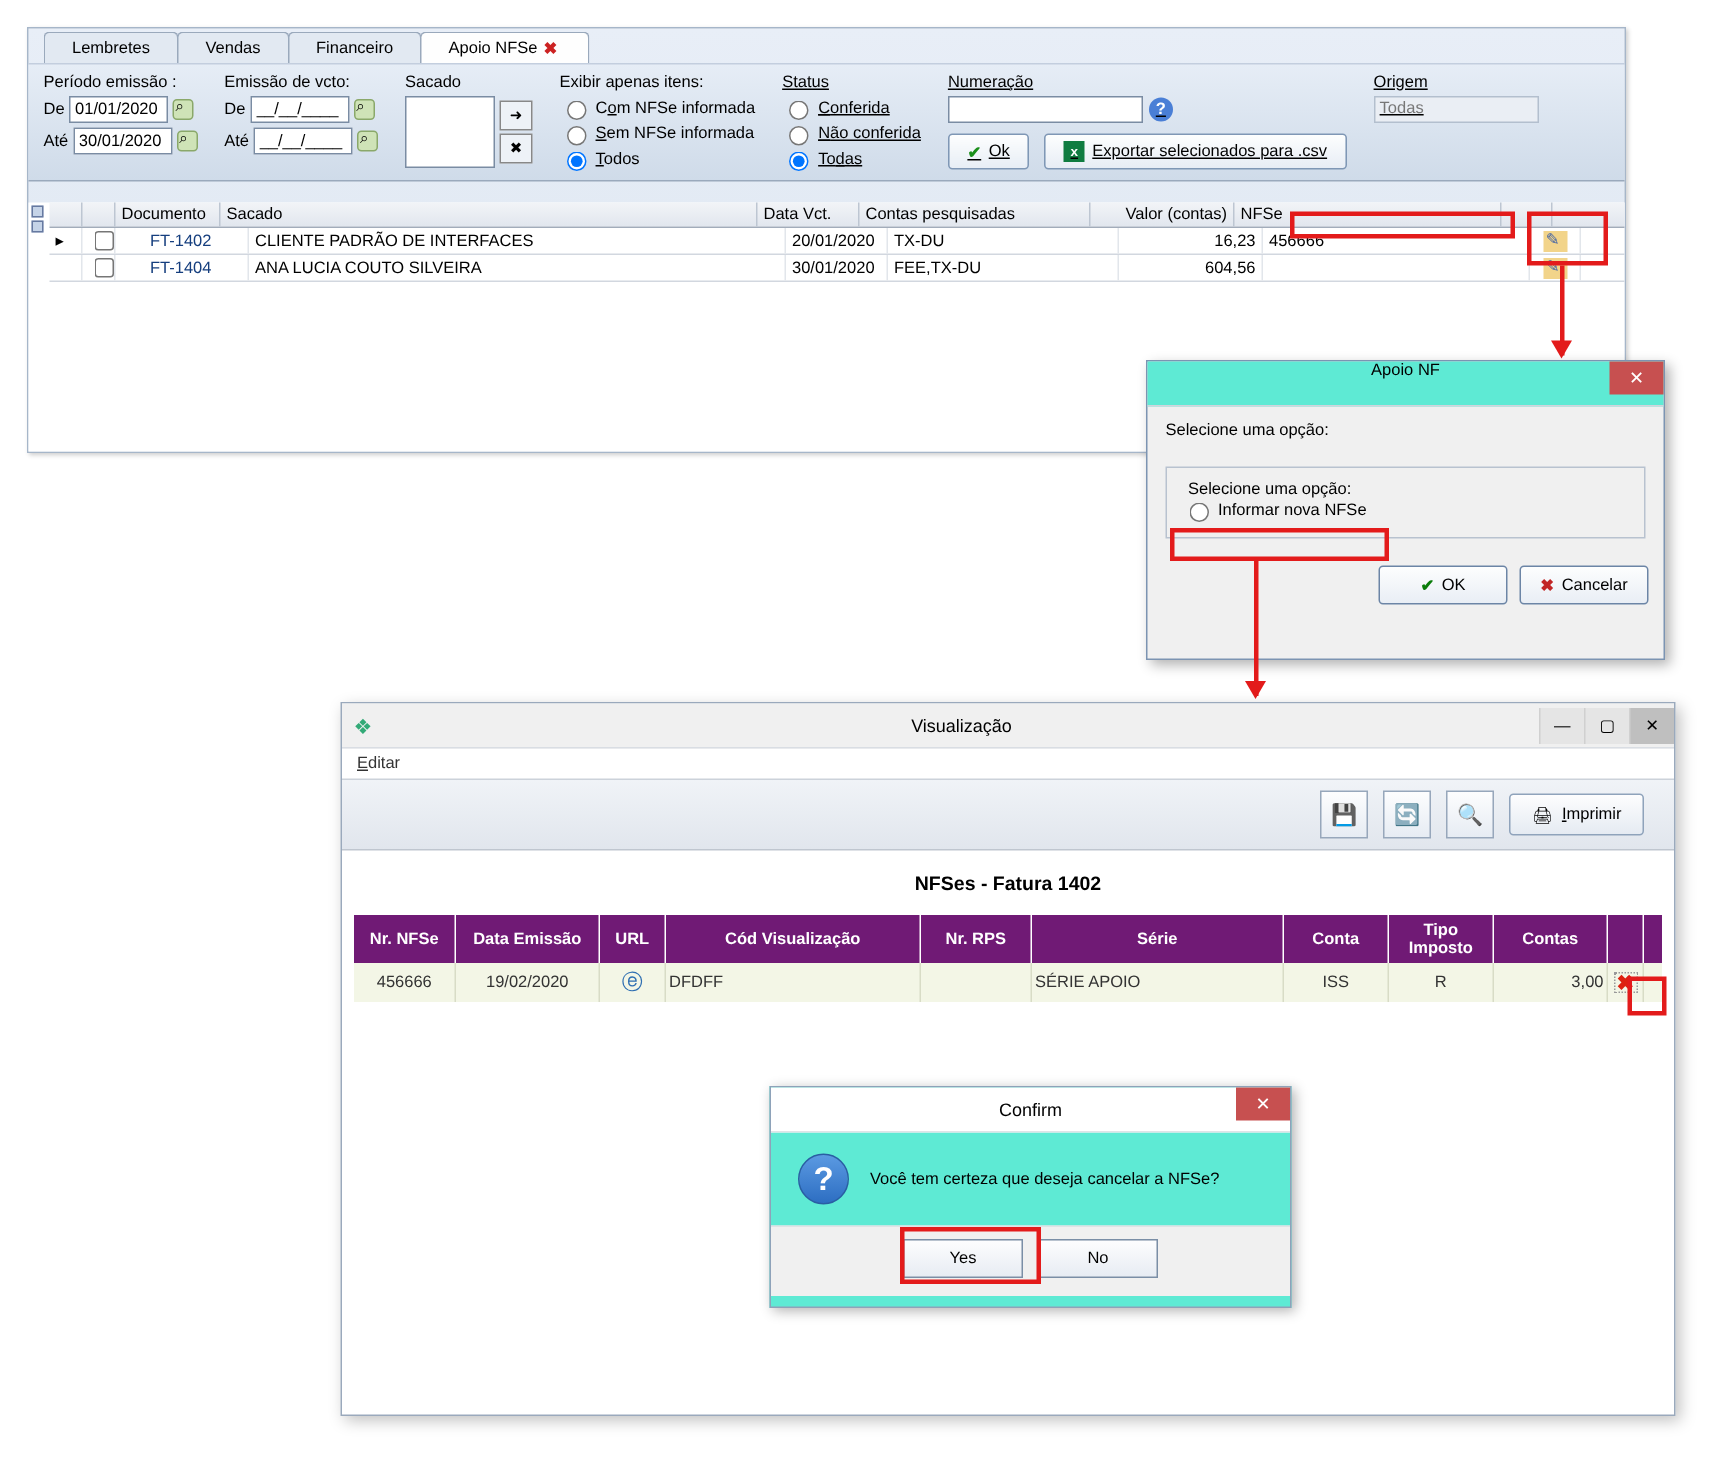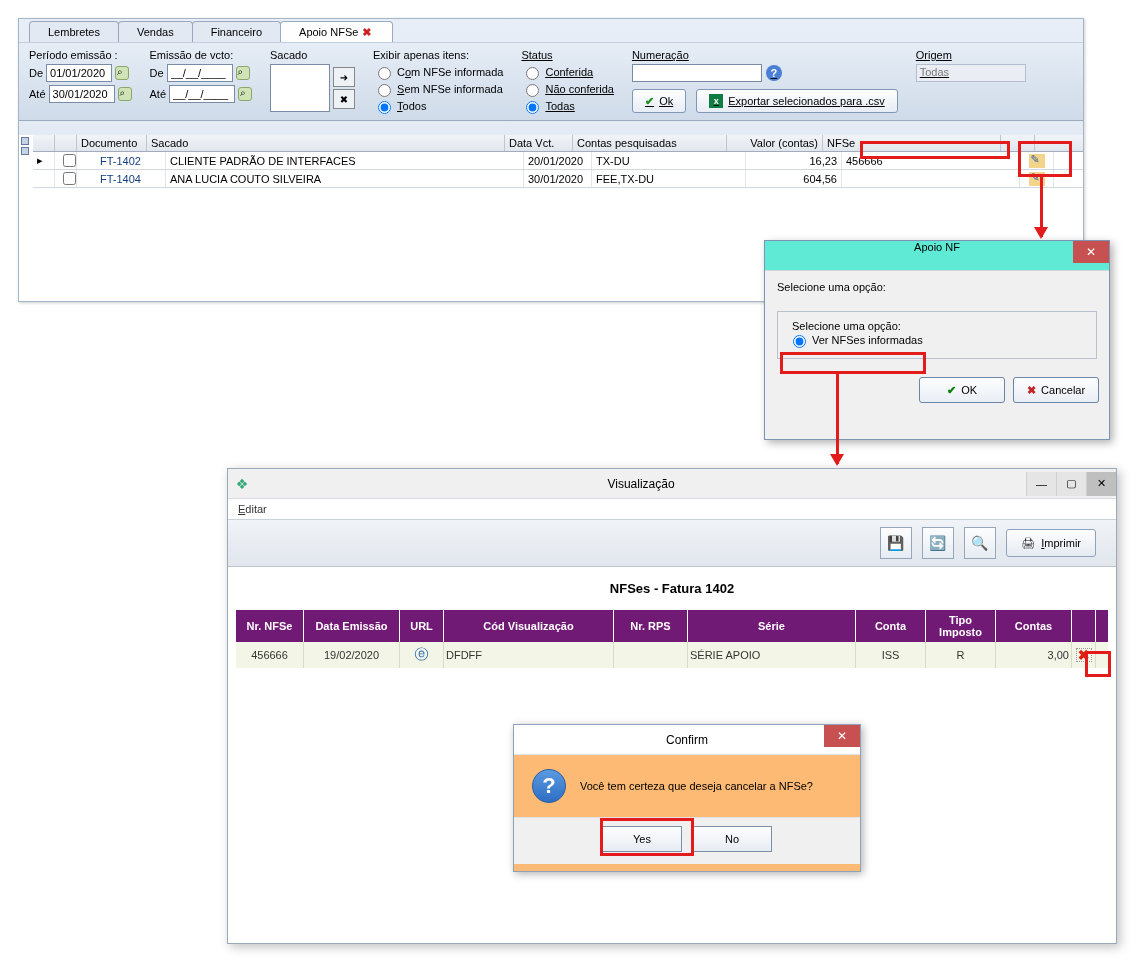--- a/index.html
+++ b/index.html
@@ -272,21 +272,21 @@
     border:1px dotted #999;
     line-height:12px;
   }
   .ie-icon { color:#2f6fb2; font-size:14px;}
   
   .confirm-dlg {
     position:absolute;
     top:724px; left:513px;
     width:348px; height:148px;
     border:1px solid #8ea2b9;
-    background:#fdba74;
+    background:#5eead4;
     box-shadow:2px 2px 8px rgba(0,0,0,0.3);
   }
   .confirm-title {
     height:30px; background:#fff;
     display:flex; align-items:center; justify-content:center;
     border-bottom:1px solid #e0e3e7;
     position:relative;
     font-size:12px;
   }
   .confirm-body {
@@ -500,22 +500,22 @@
   <div class="dlg-title">
     <span>Apoio NF</span>
     <div class="dlg-close-red">✕</div>
   </div>
   <div class="dlg-body">
     <div>Selecione uma opção:</div>
     <div class="fieldset">
       <div class="fieldset-legend">Selecione uma opção:</div>
       <div class="radio-group">
         <label>
-            <input type="radio" name="ap" checked="" style=""> 
-            <span>Ver NFSes informadas</span>
+            <input type="radio" name="ap" style=""> 
+            <span>Informar nova NFSe</span>
           </label>
       </div>
     </div>
   </div>
   <div class="dlg-btn-row">
     <div class="dlg-btn">
         <span class="ok-green">✔</span>
         <span>OK</span>
       </div>
     <div class="dlg-btn">

